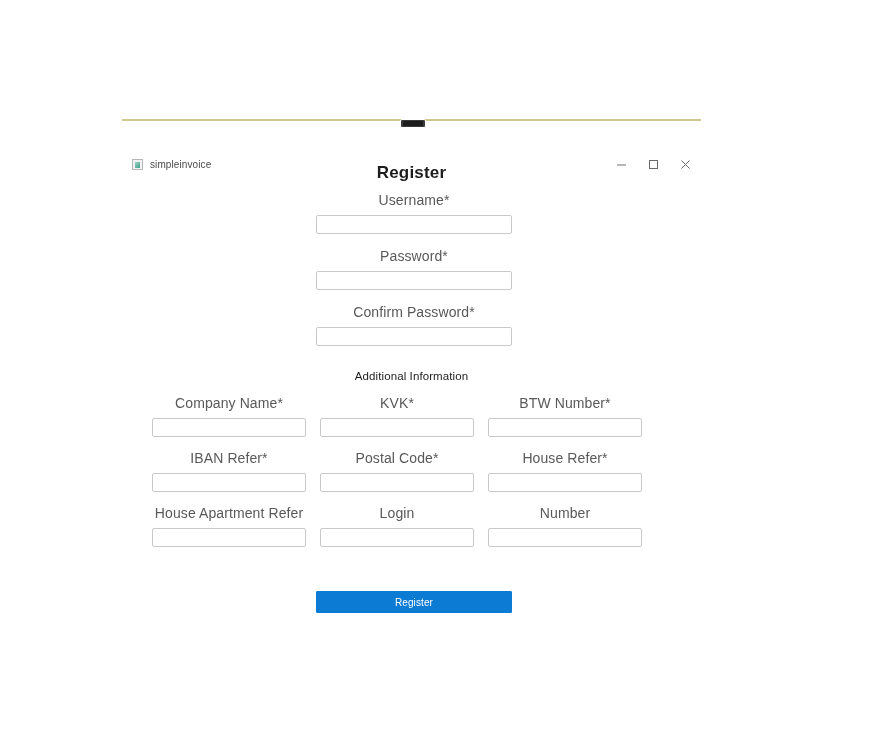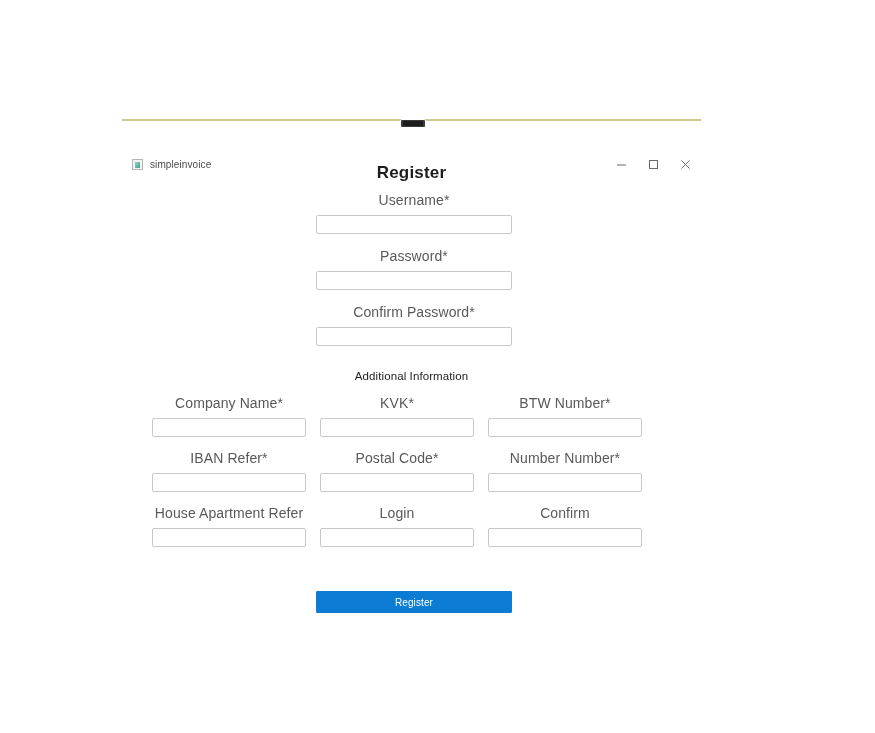--- a/index.html
+++ b/index.html
@@ -303,36 +303,36 @@
         <div class="field-label">IBAN Refer*</div>
         <input class="text-input" type="text" placeholder="" style="">
       </div>
 
       <div class="grid-cell">
         <div class="field-label">Postal Code*</div>
         <input class="text-input" type="text" placeholder="" style="">
       </div>
 
       <div class="grid-cell">
-        <div class="field-label">Number Number*</div>
+        <div class="field-label">House Refer*</div>
         <input class="text-input" type="text" placeholder="" style="">
       </div>
 
       <div class="grid-cell">
         <div class="field-label">House Apartment Refer</div>
         <input class="text-input" type="text" placeholder="" style="">
       </div>
 
       <div class="grid-cell">
         <div class="field-label">Login</div>
         <input class="text-input" type="text" placeholder="" style="">
       </div>
 
       <div class="grid-cell">
-        <div class="field-label">Confirm</div>
+        <div class="field-label">Number</div>
         <input class="text-input" type="text" placeholder="" style="">
       </div>
 
     </div>
 
     <div id="actions">
       <button class="action-button" id="register-button">Register</button>
     </div>
 
   </div>

